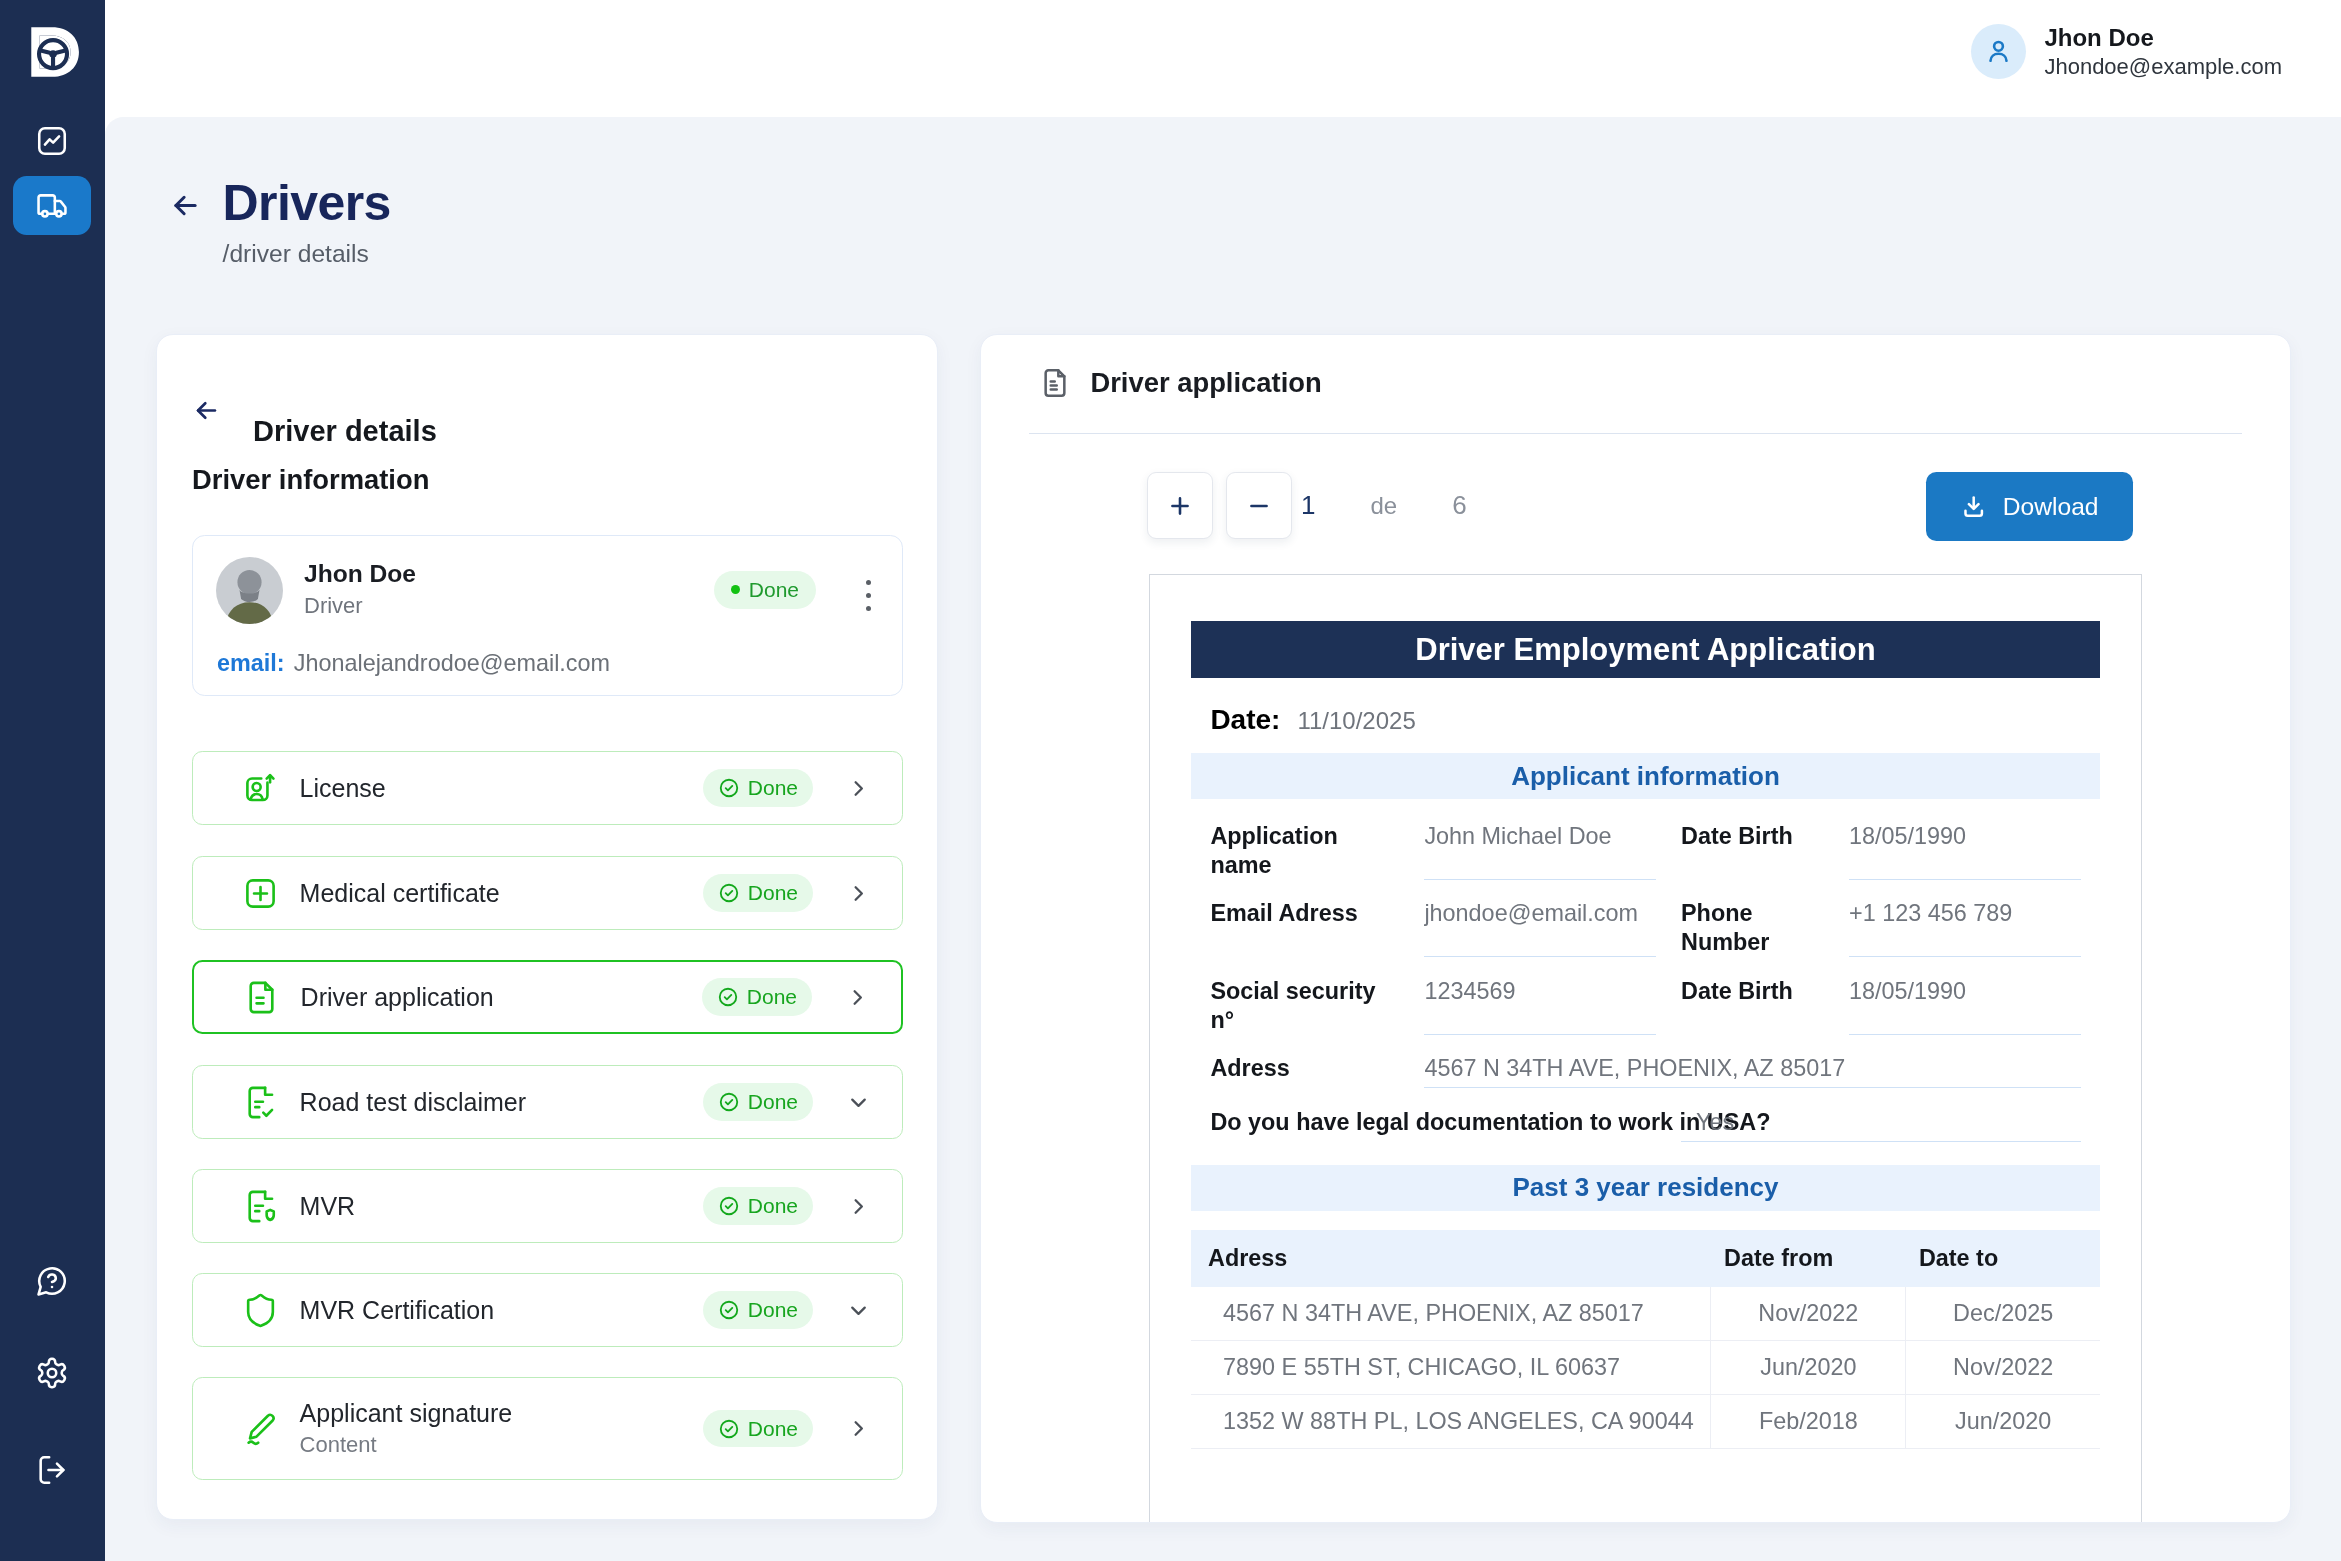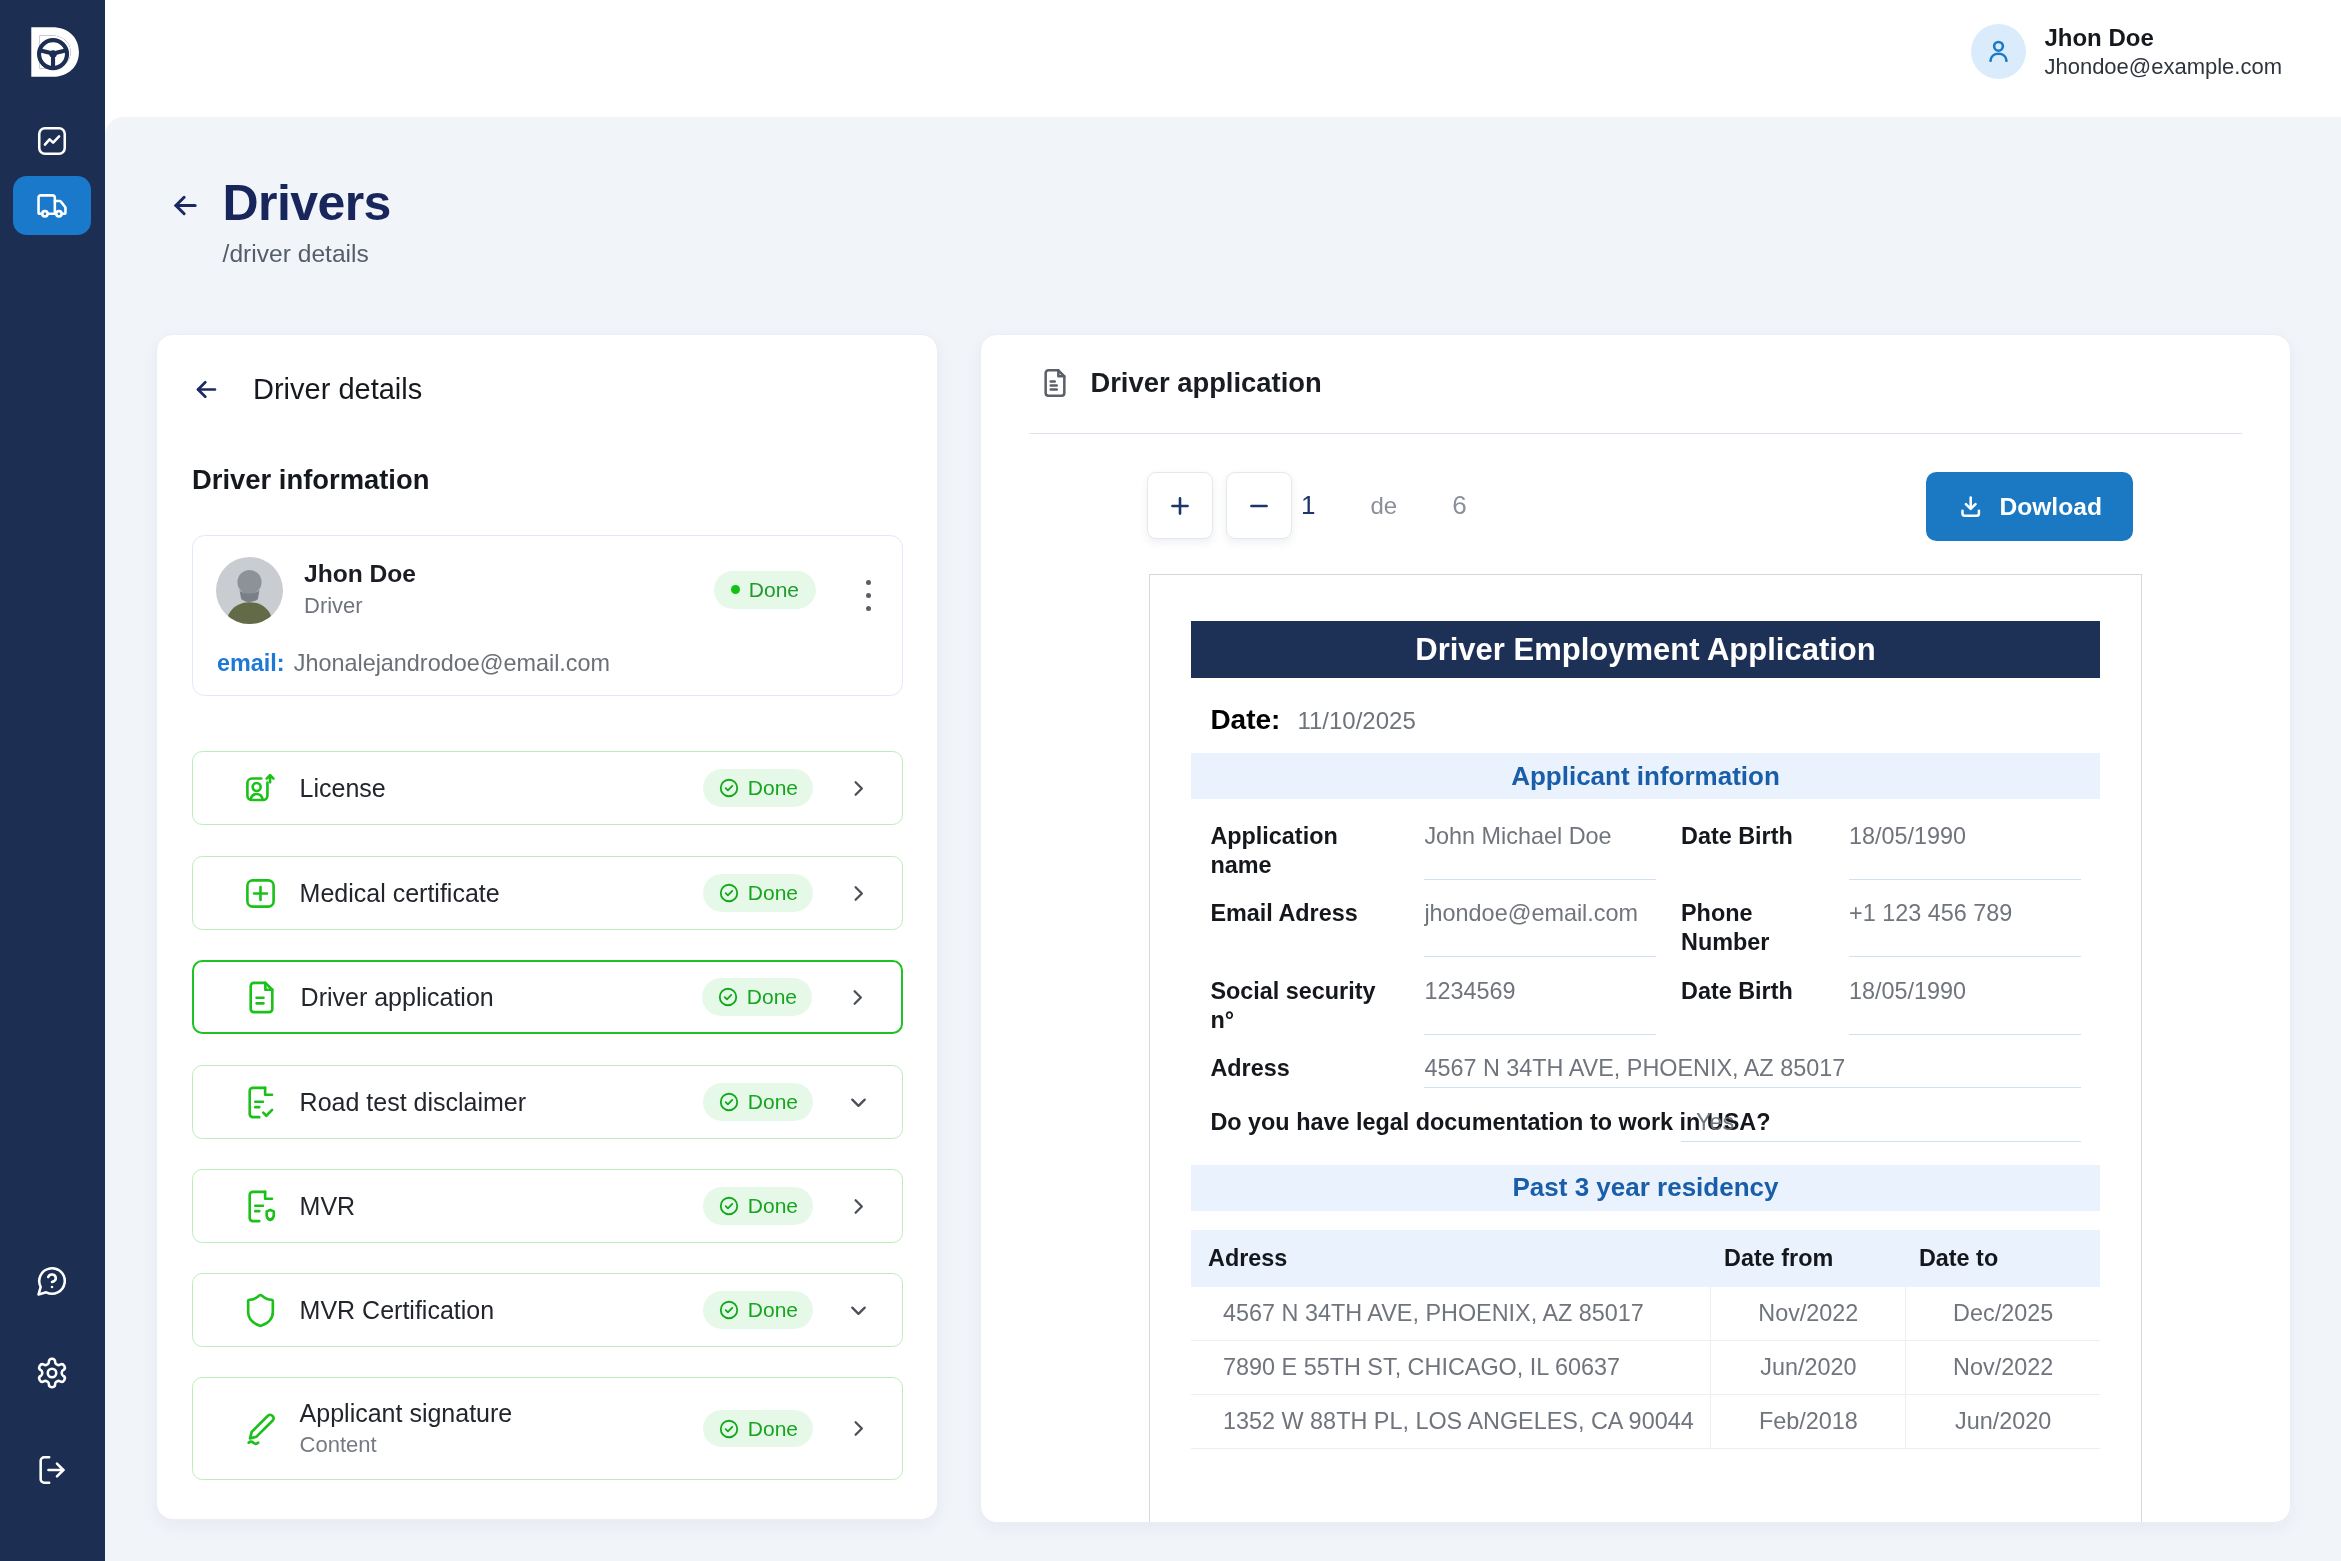--- a/index.html
+++ b/index.html
@@ -44,21 +44,21 @@
   .page-sub { font-size:24.6px; color:#565d68; margin-top:8px; }
 
   .panel { position:absolute; background:#ffffff; border:1.1px solid #e9eef7;
            border-radius:17px; box-shadow:0 5.7px 17px rgba(30,50,90,0.05); }
   .left-panel { left:51px; top:217px; width:782px; height:1186px; overflow:hidden; }
   .right-panel { left:875px; top:217px; width:1311px; height:1189px; overflow:hidden; }
 
   
   .lp-header { position:absolute; left:35px; top:38px; display:flex;
                align-items:center; gap:32px; }
-  .lp-title { font-size:29px; font-weight:400; color:#15181d; }
+  .lp-title { font-size:29px; font-weight:700; color:#15181d;margin-top:42px; }
   .section-title { position:absolute; left:35px; top:129px; font-size:27.4px;
                    font-weight:700; color:#15181d; }
   .driver-card { position:absolute; left:35px; top:200px; width:711px; height:161px;
                  border:1.1px solid #dfe9f8; border-radius:12.6px; }
   .d-avatar { position:absolute; left:23px; top:20.6px; width:67px; height:67px;
               border-radius:50%; overflow:hidden; }
   .d-name { position:absolute; left:111px; top:24px; font-size:24.6px; font-weight:700; }
   .d-role { position:absolute; left:111px; top:57px; font-size:22px; color:#6f747c; }
   .pill { position:absolute; right:86px; top:35px; background:#e6f9e9;
           border-radius:571px; padding:6.9px 17px; display:flex; align-items:center;
@@ -111,21 +111,21 @@
   .pager { position:absolute; left:320px; top:0; height:67px; display:flex;
            align-items:center; gap:55px; }
   .pg-cur { font-size:26px; color:#1c3667; }
   .pg-sep { font-size:24px; color:#8a909a; }
   .pg-tot { font-size:26px; color:#8a909a; }
   .download-btn { position:absolute; left:945px; top:0; width:207px; height:69px;
                   background:#1b79c4; border-radius:10.3px; display:flex;
                   align-items:center; justify-content:center; gap:15px; cursor:pointer; }
   .download-btn svg { width:27.4px; height:27.4px; stroke:#ffffff; fill:none;
                       stroke-width:2.2; stroke-linecap:round; stroke-linejoin:round; }
-  .download-btn span { font-size:24.6px; font-weight:700; color:#ffffff;text-align:center; }
+  .download-btn span { font-size:24.6px; font-weight:400; color:#ffffff;text-align:center; }
 
   
   .doc-box { position:absolute; left:168px; top:239px; width:993px; height:1372px;
              background:#ffffff; border:1.1px solid #d3d8df; padding:46px 41px 0 41px; }
   .doc-title-bar { height:57px; background:#1d3156; display:flex; align-items:center;
                    justify-content:center; }
   .doc-title-bar span { font-size:31px; font-weight:700; color:#ffffff; }
   .date-row { margin:26px 0 0 19.4px; display:flex; gap:17px; align-items:baseline;
               height:26px; }
   .date-label { font-size:28px; font-weight:700; color:#000000; }

